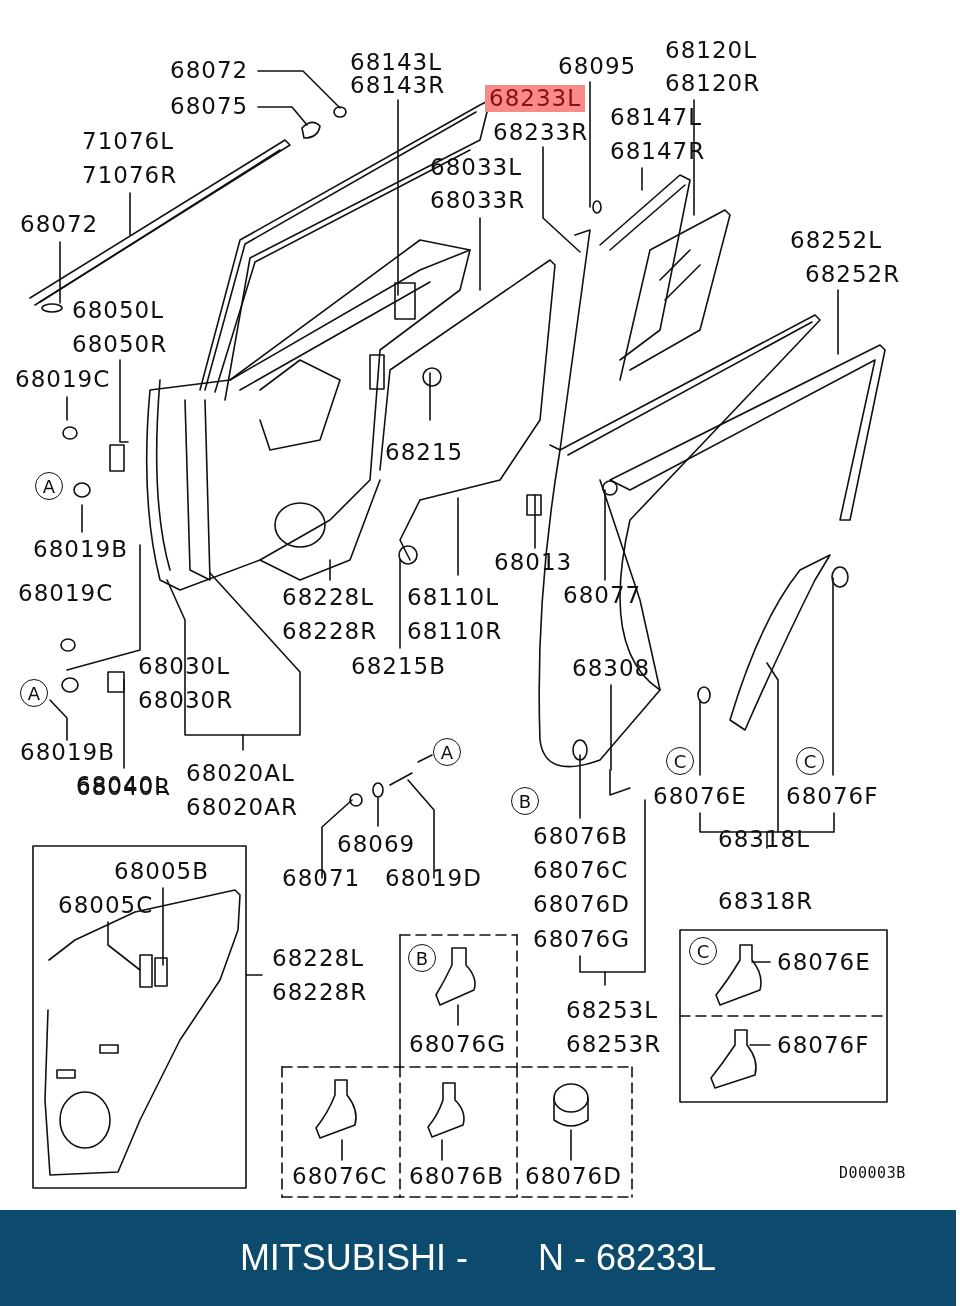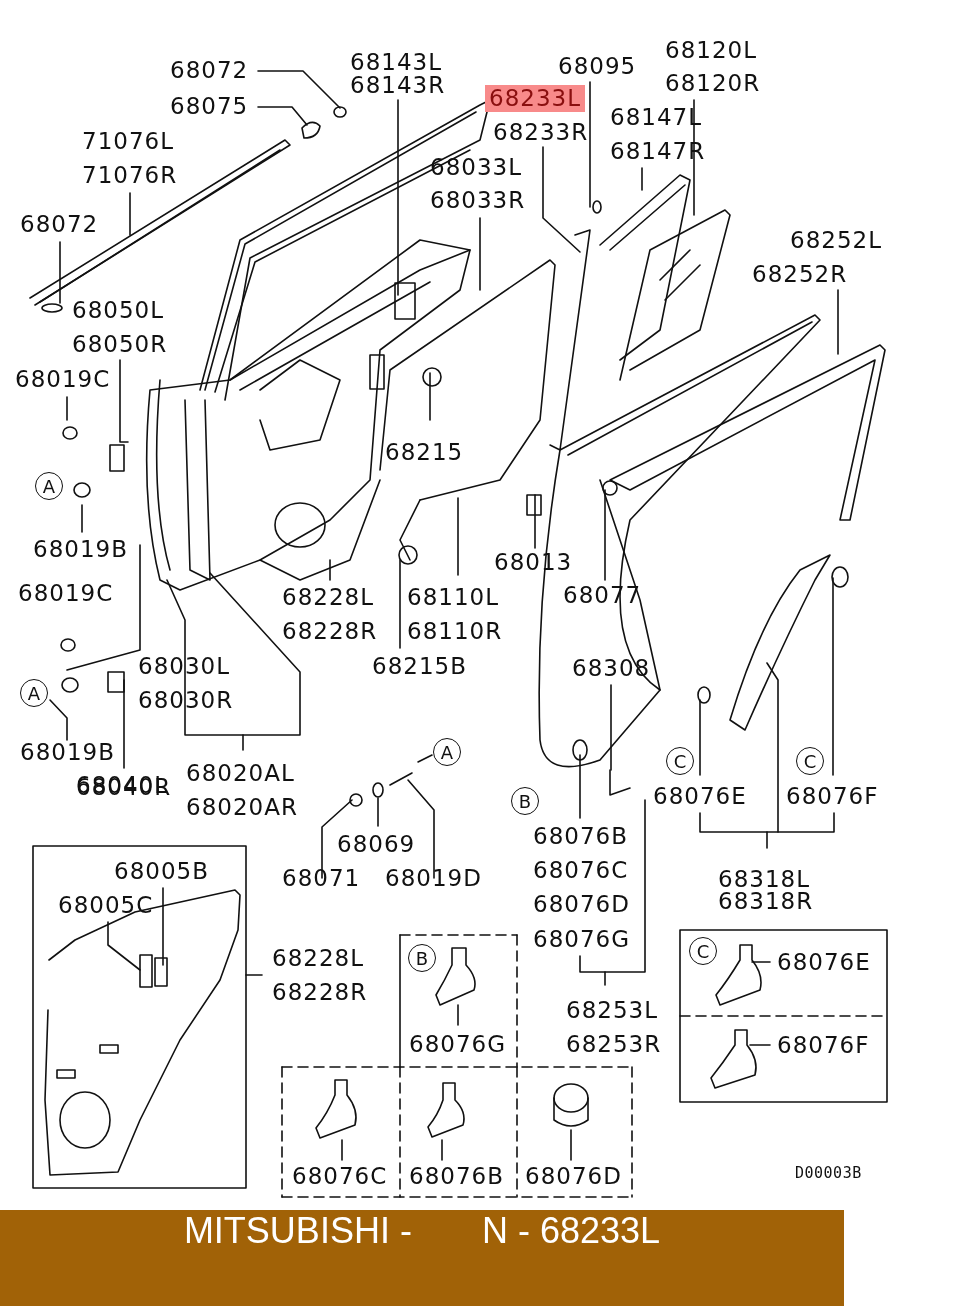--- a/index.html
+++ b/index.html
@@ -2,27 +2,27 @@
 <html><head>
 <meta charset="utf-8">
 <style>
   html, body { margin: 0; padding: 0; }
   body { width: 960px; height: 1306px; background: #ffffff; position: relative; overflow: hidden;
          font-family: "DejaVu Sans", sans-serif; }
   #diagram { position: absolute; left: 0; top: 0; width: 960px; height: 1210px; }
   #diagram svg { position: absolute; left: 0; top: 0; }
   .lbl { position: absolute; font-family: "DejaVu Sans", sans-serif; font-size: 23px; color: #111;
          letter-spacing: 1px; white-space: nowrap; line-height: 1; cursor: pointer; }
-  .lbl.small { font-size: 15px; letter-spacing: 0.5px; font-family: "DejaVu Sans Mono", monospace; }
+  .lbl.small { font-size: 15px; letter-spacing: 0.5px; font-family: "DejaVu Sans Mono", monospace; margin-left: 44px; }
   .hl { background: #f88a8a; color: #8a0f0f; padding: 2px 4px; }
   .circ { position: absolute; width: 28px; height: 28px; border: 1.8px solid #111; border-radius: 50%;
           display: flex; align-items: center; justify-content: center; font-size: 18px; color: #111;
           font-family: "DejaVu Sans", sans-serif; box-sizing: border-box; }
-  #footer { position: absolute; left: 0; top: 1210px; width: 844px; height: 96px; background: #a16207;
-            display: flex; justify-content: center; }
+  #footer { position: absolute; left: 0; top: 1210px; width: 956px; height: 96px; background: #0c4a6e;
+            display: flex; align-items: center; justify-content: center; }
   #footer span { color: #ffffff; font-family: "Liberation Sans", sans-serif; font-size: 36px; white-space: pre; }
 </style>
 </head>
 <body>
 
 <div id="diagram">
   <svg width="960" height="1210" viewBox="0 0 960 1210" fill="none" stroke="#111" stroke-width="1.6" stroke-linejoin="round" stroke-linecap="round">
 
     <g>
       <polyline points="258,71 303,71 340,108"></polyline>
@@ -183,52 +183,52 @@
   <span class="lbl" style="left:665px;top:39px">68120L</span>
   <span class="lbl" style="left:665px;top:72px">68120R</span>
   <span class="lbl" style="left:610px;top:106px">68147L</span>
   <span class="lbl" style="left:610px;top:140px">68147R</span>
   <span class="lbl" style="left:82px;top:130px">71076L</span>
   <span class="lbl" style="left:82px;top:164px">71076R</span>
   <span class="lbl" style="left:430px;top:156px">68033L</span>
   <span class="lbl" style="left:430px;top:189px">68033R</span>
   <span class="lbl" style="left:20px;top:213px">68072</span>
   <span class="lbl" style="left:790px;top:229px">68252L</span>
-  <span class="lbl" style="left:752px;top:263px">68252R</span>
+  <span class="lbl" style="left:805px;top:263px">68252R</span>
   <span class="lbl" style="left:72px;top:299px">68050L</span>
   <span class="lbl" style="left:72px;top:333px">68050R</span>
   <span class="lbl" style="left:15px;top:368px">68019C</span>
   <span class="lbl" style="left:385px;top:441px">68215</span>
   <span class="lbl" style="left:33px;top:538px">68019B</span>
   <span class="lbl" style="left:494px;top:551px">68013</span>
   <span class="lbl" style="left:282px;top:586px">68228L</span>
   <span class="lbl" style="left:282px;top:620px">68228R</span>
   <span class="lbl" style="left:407px;top:586px">68110L</span>
   <span class="lbl" style="left:407px;top:620px">68110R</span>
   <span class="lbl" style="left:563px;top:584px">68077</span>
   <span class="lbl" style="left:18px;top:582px">68019C</span>
   <span class="lbl" style="left:138px;top:655px">68030L</span>
   <span class="lbl" style="left:138px;top:689px">68030R</span>
-  <span class="lbl" style="left:372px;top:655px">68215B</span>
+  <span class="lbl" style="left:351px;top:655px">68215B</span>
   <span class="lbl" style="left:572px;top:657px">68308</span>
   <span class="lbl" style="left:20px;top:741px">68019B</span>
   <span class="lbl" style="left:186px;top:762px">68020AL</span>
   <span class="lbl" style="left:186px;top:796px">68020AR</span>
   <span class="lbl" style="left:76px;top:774px">68040L</span>
   <span class="lbl" style="left:76px;top:776px">68040R</span>
   <span class="lbl" style="left:653px;top:785px">68076E</span>
   <span class="lbl" style="left:786px;top:785px">68076F</span>
   <span class="lbl" style="left:533px;top:825px">68076B</span>
   <span class="lbl" style="left:533px;top:859px">68076C</span>
   <span class="lbl" style="left:533px;top:893px">68076D</span>
   <span class="lbl" style="left:533px;top:928px">68076G</span>
   <span class="lbl" style="left:337px;top:833px">68069</span>
   <span class="lbl" style="left:282px;top:867px">68071</span>
   <span class="lbl" style="left:385px;top:867px">68019D</span>
-  <span class="lbl" style="left:718px;top:868px">68318L</span>
+  <span class="lbl" style="left:718px;top:828px">68318L</span>
   <span class="lbl" style="left:718px;top:890px">68318R</span>
   <span class="lbl" style="left:114px;top:860px">68005B</span>
   <span class="lbl" style="left:58px;top:894px">68005C</span>
   <span class="lbl" style="left:272px;top:947px">68228L</span>
   <span class="lbl" style="left:272px;top:981px">68228R</span>
   <span class="lbl" style="left:566px;top:999px">68253L</span>
   <span class="lbl" style="left:566px;top:1033px">68253R</span>
   <span class="lbl" style="left:409px;top:1033px">68076G</span>
   <span class="lbl" style="left:777px;top:951px">68076E</span>
   <span class="lbl" style="left:777px;top:1034px">68076F</span>

